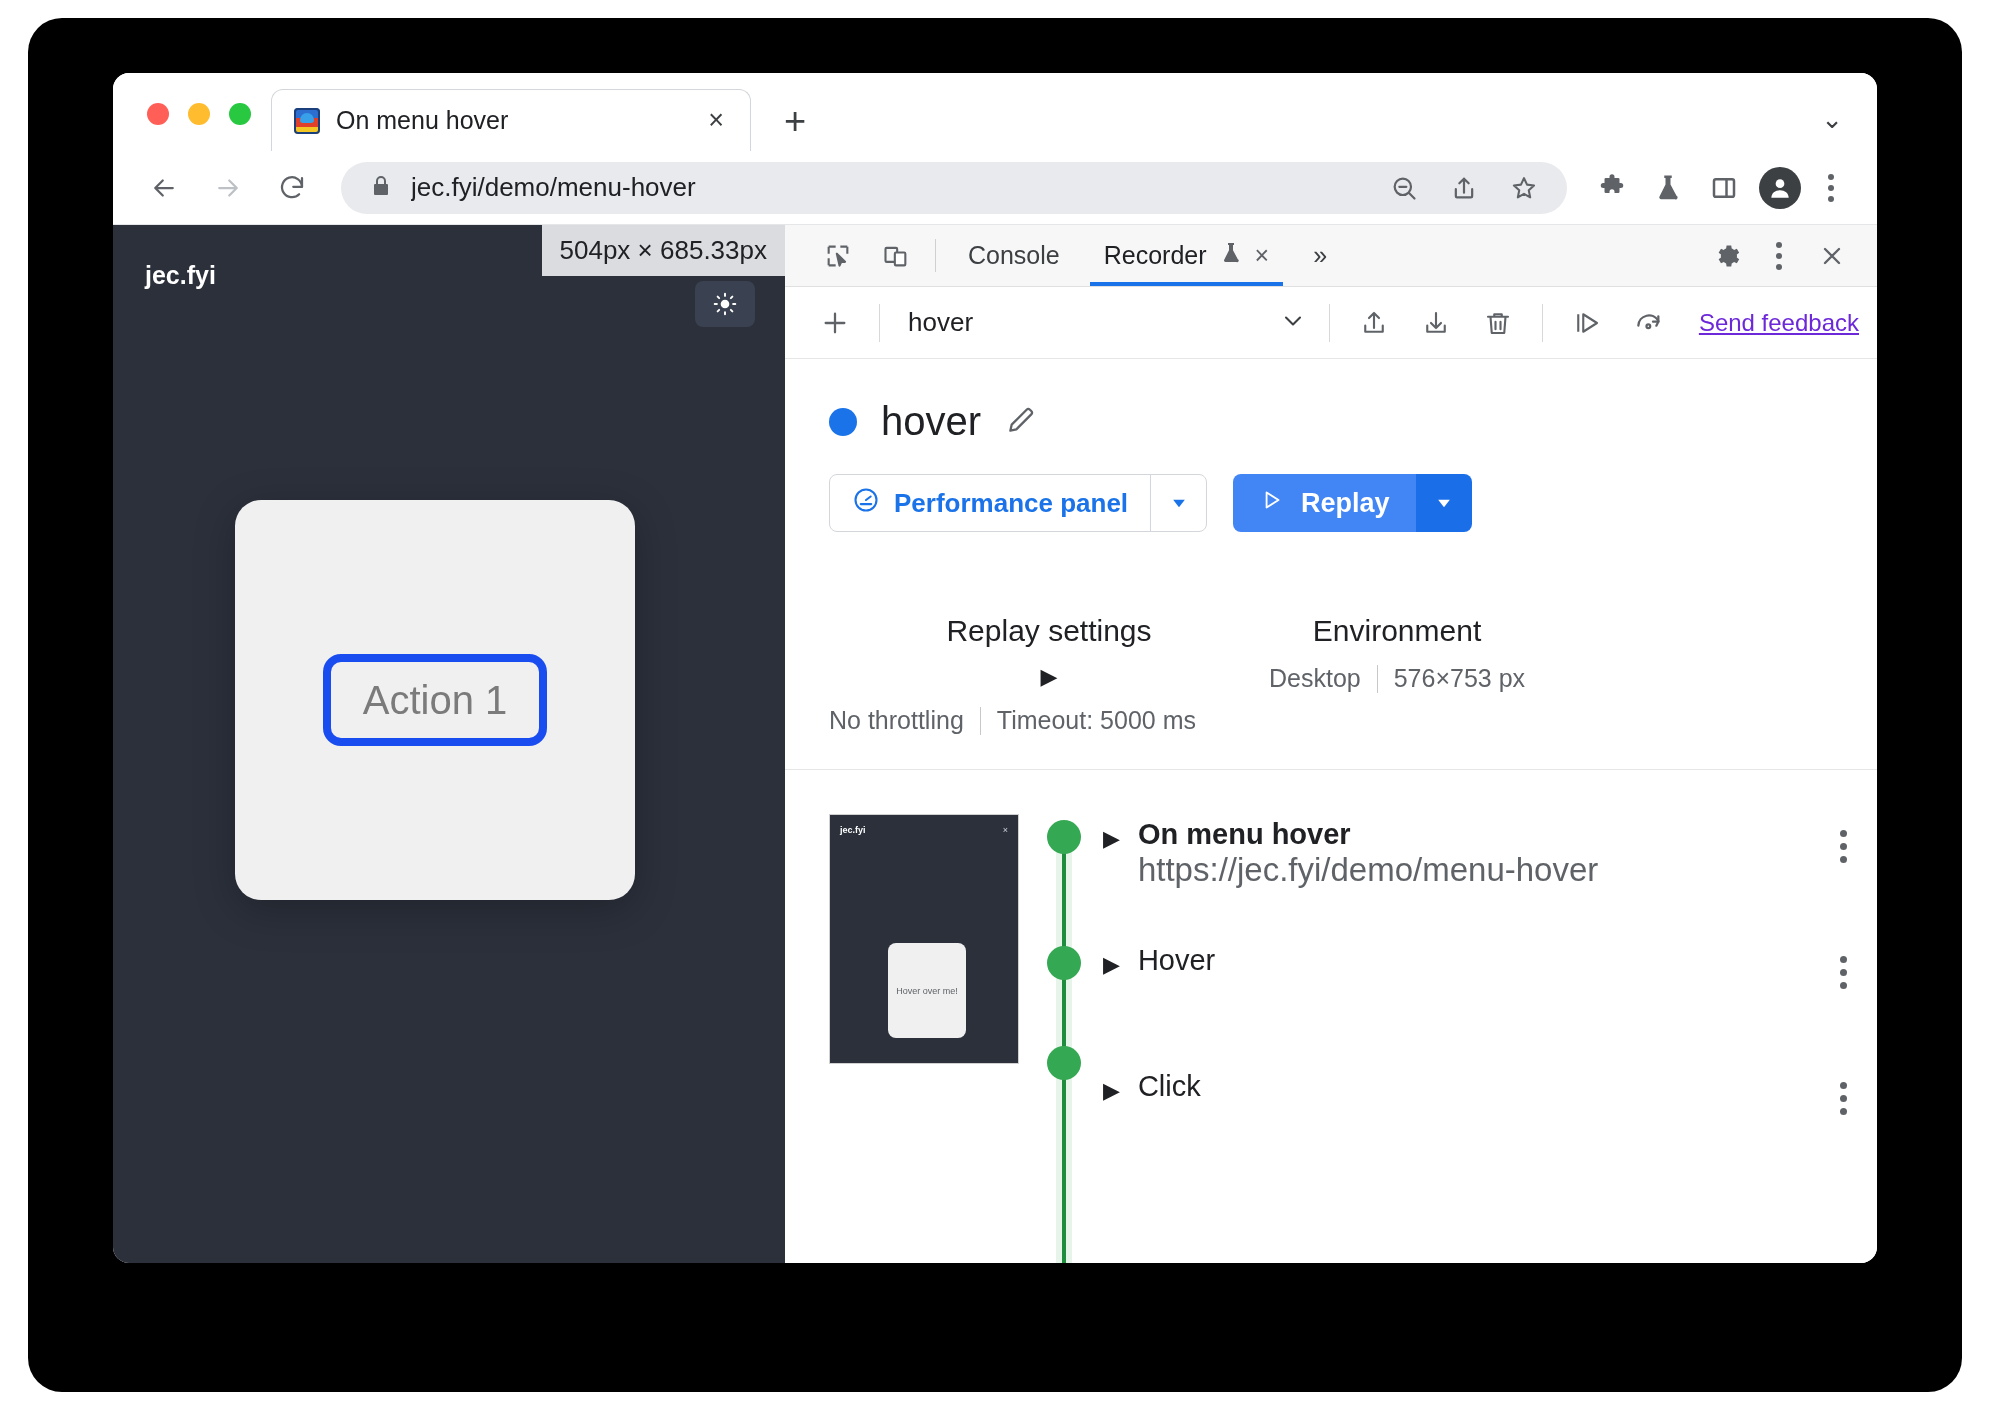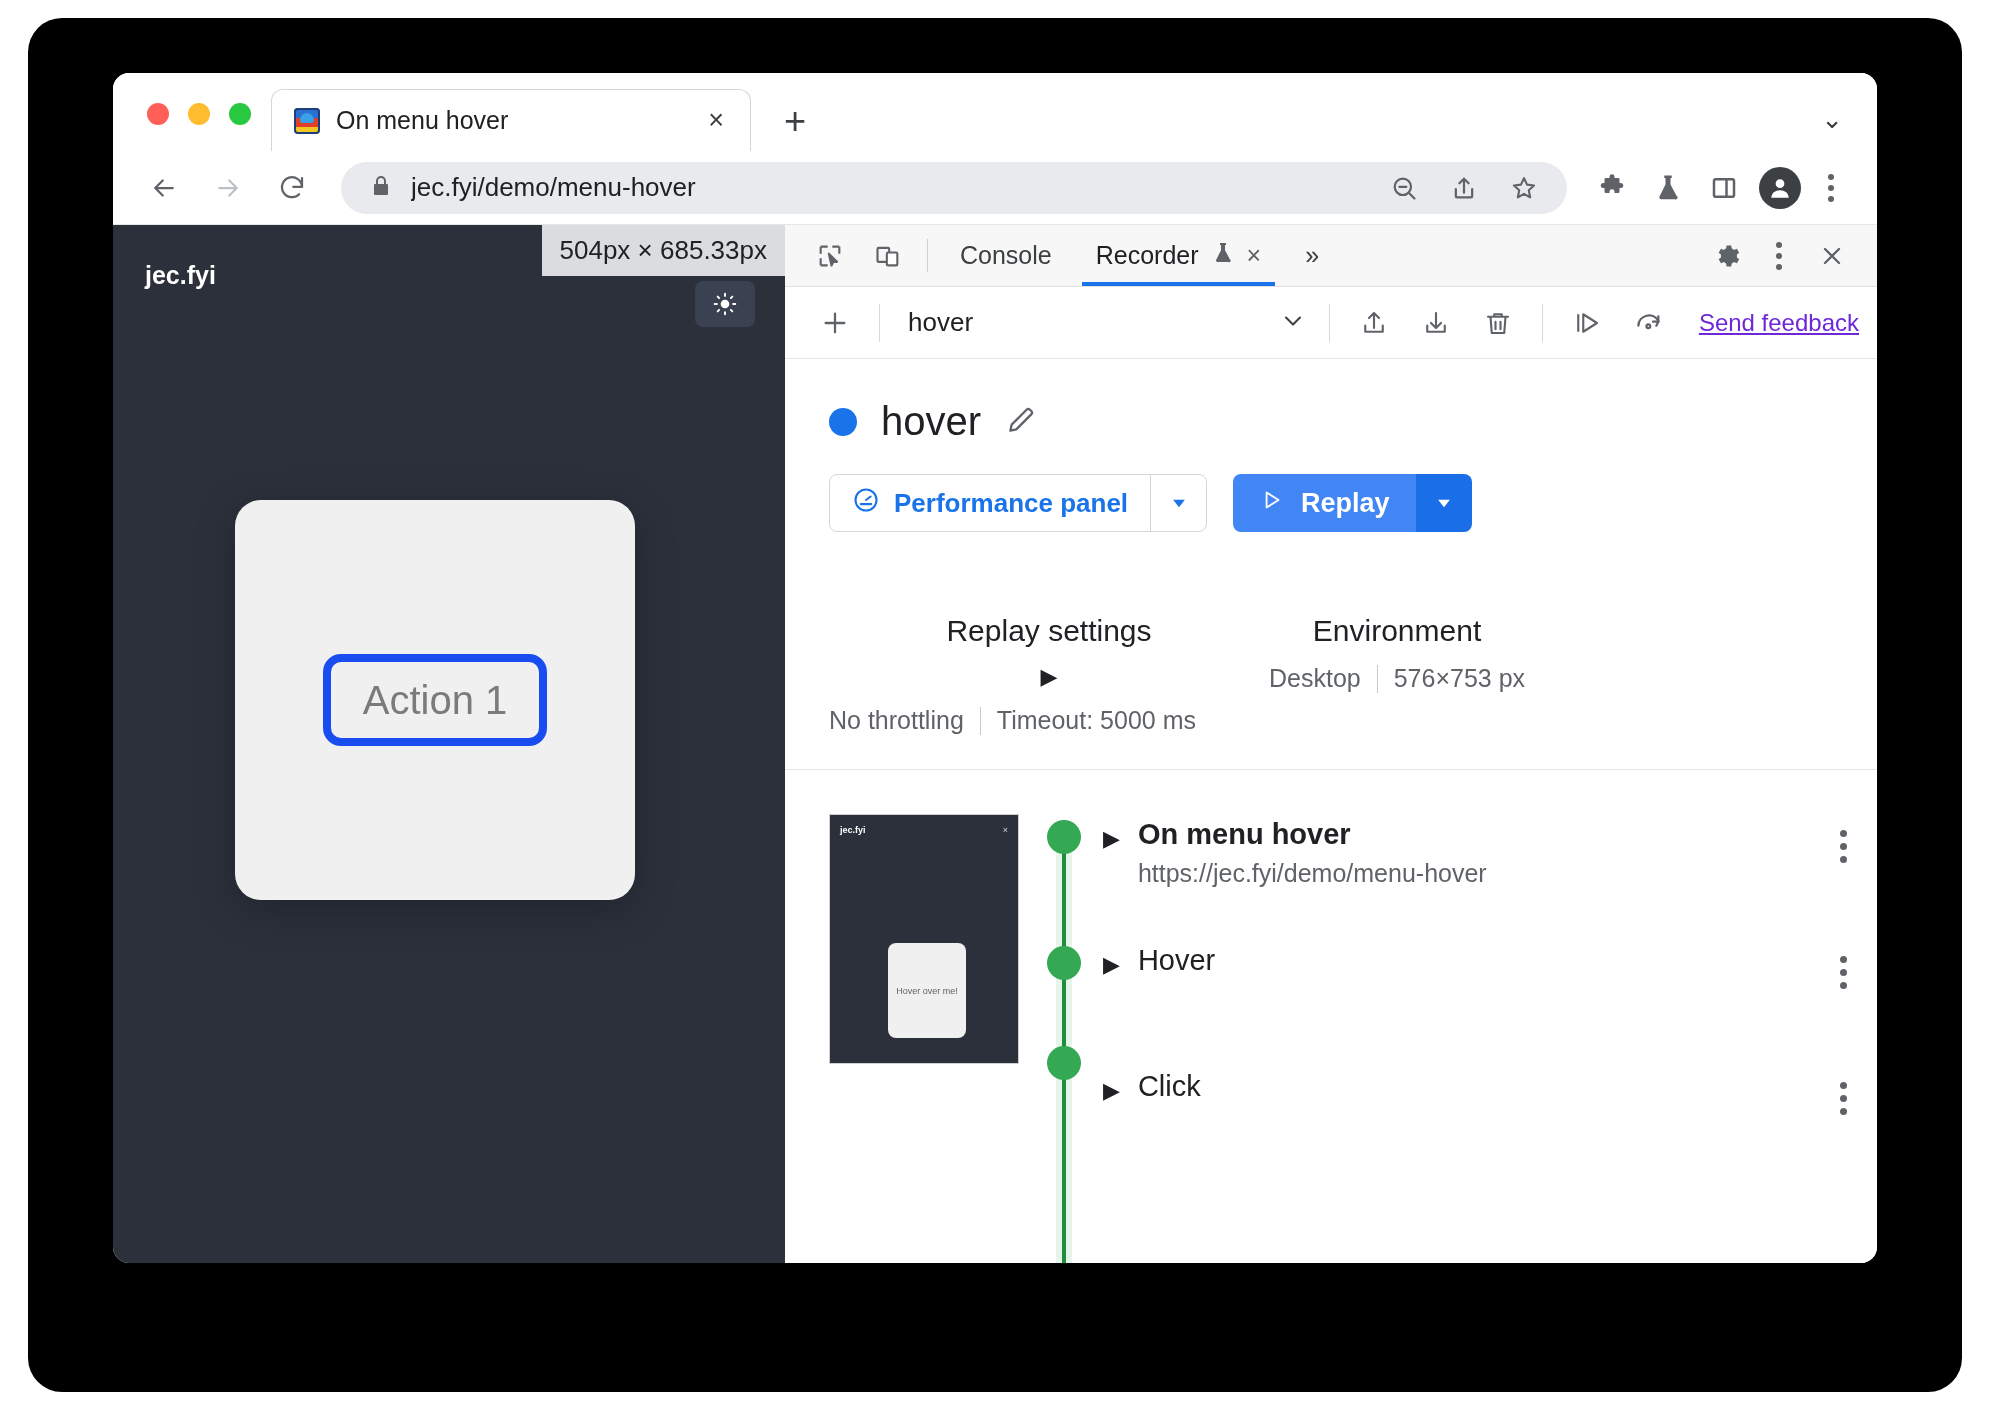--- a/index.html
+++ b/index.html
@@ -137,21 +137,21 @@
     border: 8px solid #1a4df0; border-radius: 18px;
     display:flex; align-items:center; justify-content:center;
     font-size: 40px; color:#7b7b7b;
   }
 
   
   .devtools { flex:1; background:#ffffff; display:flex; flex-direction:column; min-width:0; }
   .dt-tabs {
     height: 62px; flex:0 0 62px; display:flex; align-items:stretch;
     border-bottom: 1px solid #e0e0e0; background:#f7f7f7;
-    padding-left: 16px;
+    padding-left: 24px;
   }
   .dt-icon-btn {
     width: 58px; display:flex; align-items:center; justify-content:center; color:#5f6368;
   }
   .dt-sep { width:1px; background:#d0d0d0; margin: 14px 10px; }
   .dt-tab {
     display:flex; align-items:center; gap: 12px; padding: 0 22px;
     font-size: 25px; color:#3c4043; position:relative;
   }
   .dt-tab.active { color:#202124; }
@@ -239,21 +239,21 @@
   .tl-dot { position:absolute; left: 0; width: 34px; height: 34px; border-radius:50%; background:#34a853; }
 
   .step-list { margin-left: 318px; padding-right: 30px; }
   .step {
     display:flex; align-items:flex-start; gap: 18px; height: 126px; padding-top: 14px;
   }
   .step-caret { color:#202124; padding-top: 8px; }
   .step-body { flex:1; min-width:0; }
   .step-title { font-size: 29px; color:#202124; }
   .step-title.bold { font-weight: 700; }
-  .step-url { font-size: 25px; color:#5f6368; margin-top: 8px; }
+  .step-url { font-size: 33px; color:#5f6368; }
   .step-kebab { display:flex; flex-direction:column; gap:6px; align-items:center; padding-top: 12px; }
   .step-kebab i { width:7px; height:7px; border-radius:50%; background:#5f6368; display:block; }
 </style>
 </head>
 <body>
 
 <div id="root">
   <div class="backdrop"></div>
 
   <div class="browser">

